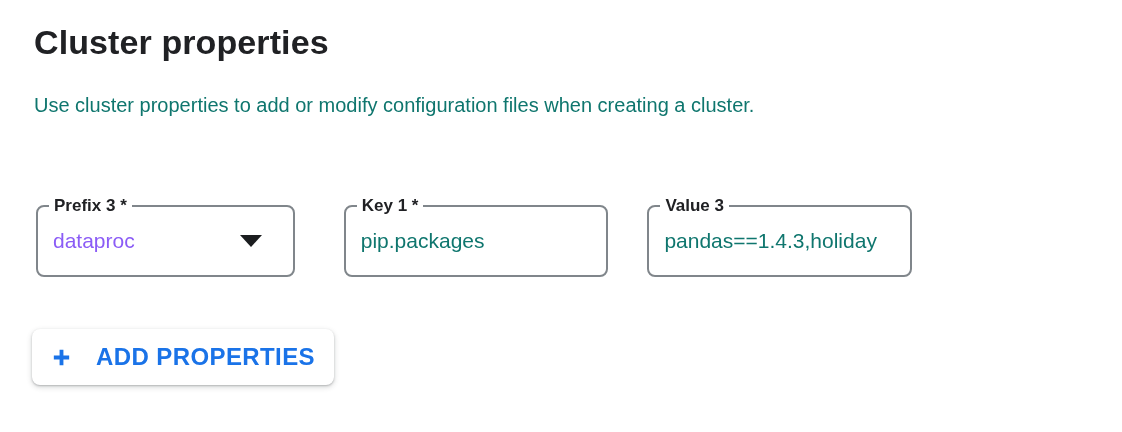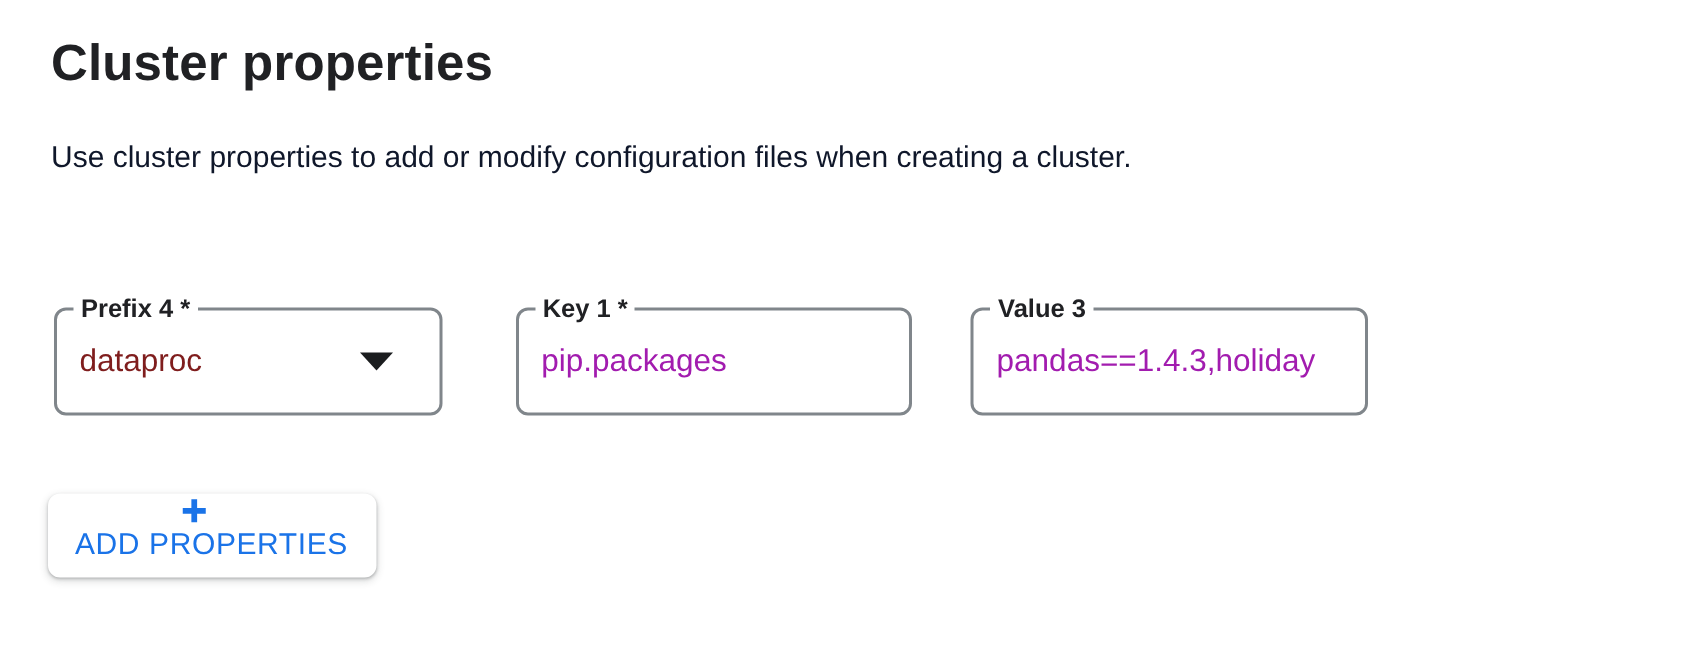--- a/index.html
+++ b/index.html
@@ -21,21 +21,21 @@
     font-size: 34px;
     line-height: 44px;
     font-weight: 700;
     color: #202124;
     letter-spacing: 0.1px;
   }
   .page-description {
     margin: 28px 0 0 0;
     font-size: 20px;
     line-height: 27px;
-    color: #0f172a;
+    color: #0f766e;
   }
   .fields-row {
     display: flex;
     gap: 39px;
     margin: 86px 0 0 2px;
   }
   .field {
     position: relative;
     height: 72px;
     border: 2px solid #80868b;
@@ -61,21 +61,21 @@
     width: 100%;
     height: 100%;
     display: flex;
     align-items: center;
     padding: 0 56px 0 15px;
     cursor: pointer;
     border-radius: 8px;
   }
   .select-value {
     font-size: 21px;
-    color: #7f1d1d;
+    color: #8b5cf6;
   }
   .dropdown-arrow {
     position: absolute;
     right: 31px;
     top: 50%;
     margin-top: -6px;
     width: 0;
     height: 0;
     border-left: 11px solid transparent;
     border-right: 11px solid transparent;
@@ -84,59 +84,58 @@
   .text-input {
     width: 100%;
     height: 100%;
     border: none;
     outline: none;
     background: transparent;
     border-radius: 4px;
     padding: 0 15px;
     font-family: inherit;
     font-size: 21px;
-    color: #a21caf;
+    color: #0f766e;
   }
   .add-btn {
     display: inline-flex;
     align-items: center;
     margin: 52px 0 0 -2px;
     height: 56px;
     padding: 0 19px 0 18px;
     background: #ffffff;
     border: none;
     border-radius: 8px;
     cursor: pointer;
     font-family: inherit;
-    font-size: 20px;
-    font-weight: 400;
+    font-size: 24px;
+    font-weight: 700;
     letter-spacing: 0.4px;
     color: #1a73e8;
     box-shadow: 0 1px 2px rgba(60,64,67,0.30), 0 2px 5px 1px rgba(60,64,67,0.15);
-    flex-direction: column;
   }
   .plus-icon {
     display: block;
     margin-right: 23px;
     flex: none;
   }
 </style>
 </head>
 <body>
 
 <div class="page">
 
   <h1 class="page-title">Cluster properties</h1>
 
   <p class="page-description">Use cluster properties to add or modify configuration files when creating a cluster.</p>
 
   <div class="fields-row">
 
     <div class="field field-prefix">
-      <span class="field-label">Prefix 4 *</span>
+      <span class="field-label">Prefix 3 *</span>
       <div class="select-box" role="button">
         <span class="select-value">dataproc</span>
         <span class="dropdown-arrow"></span>
       </div>
     </div>
 
     <div class="field field-key">
       <span class="field-label">Key 1 *</span>
       <input type="text" class="text-input" value="pip.packages" style="">
     </div>

